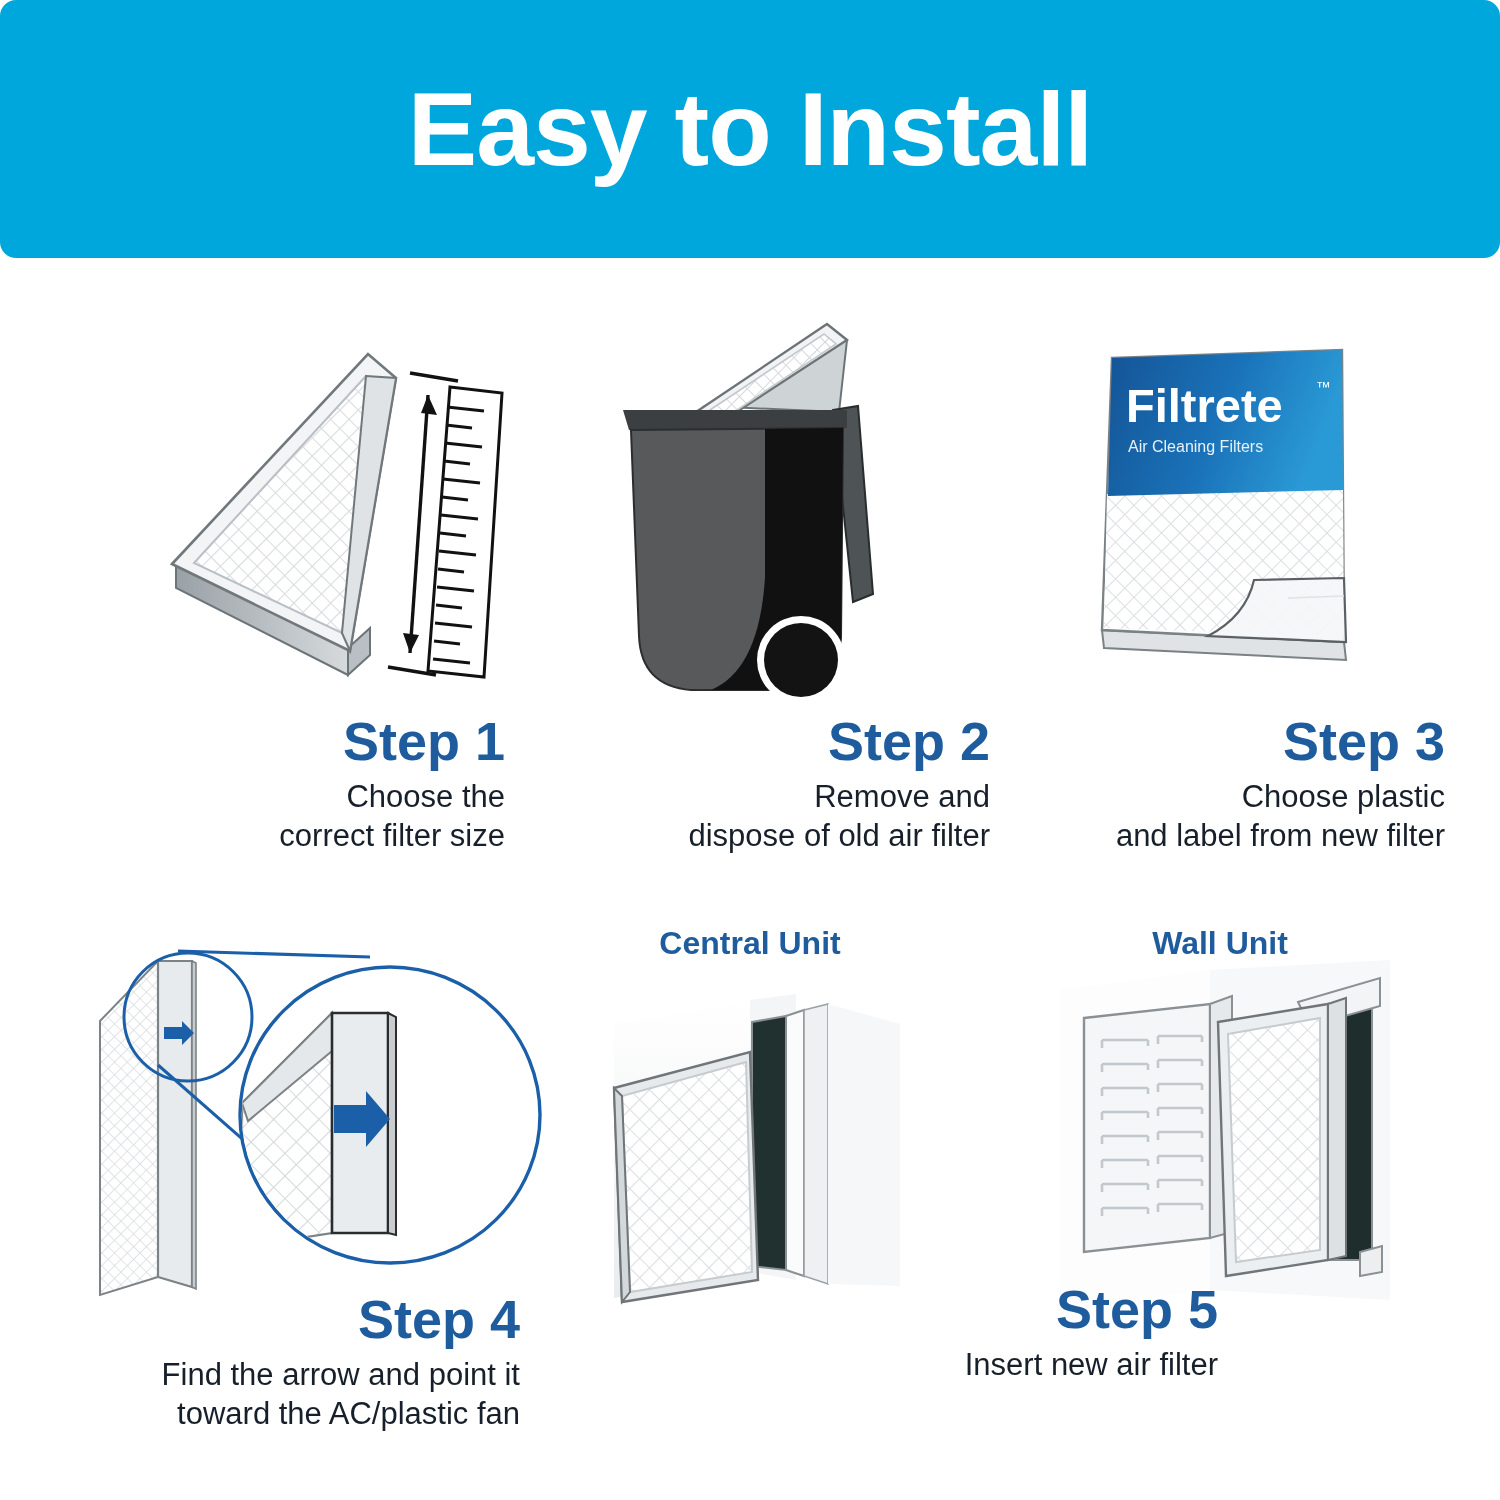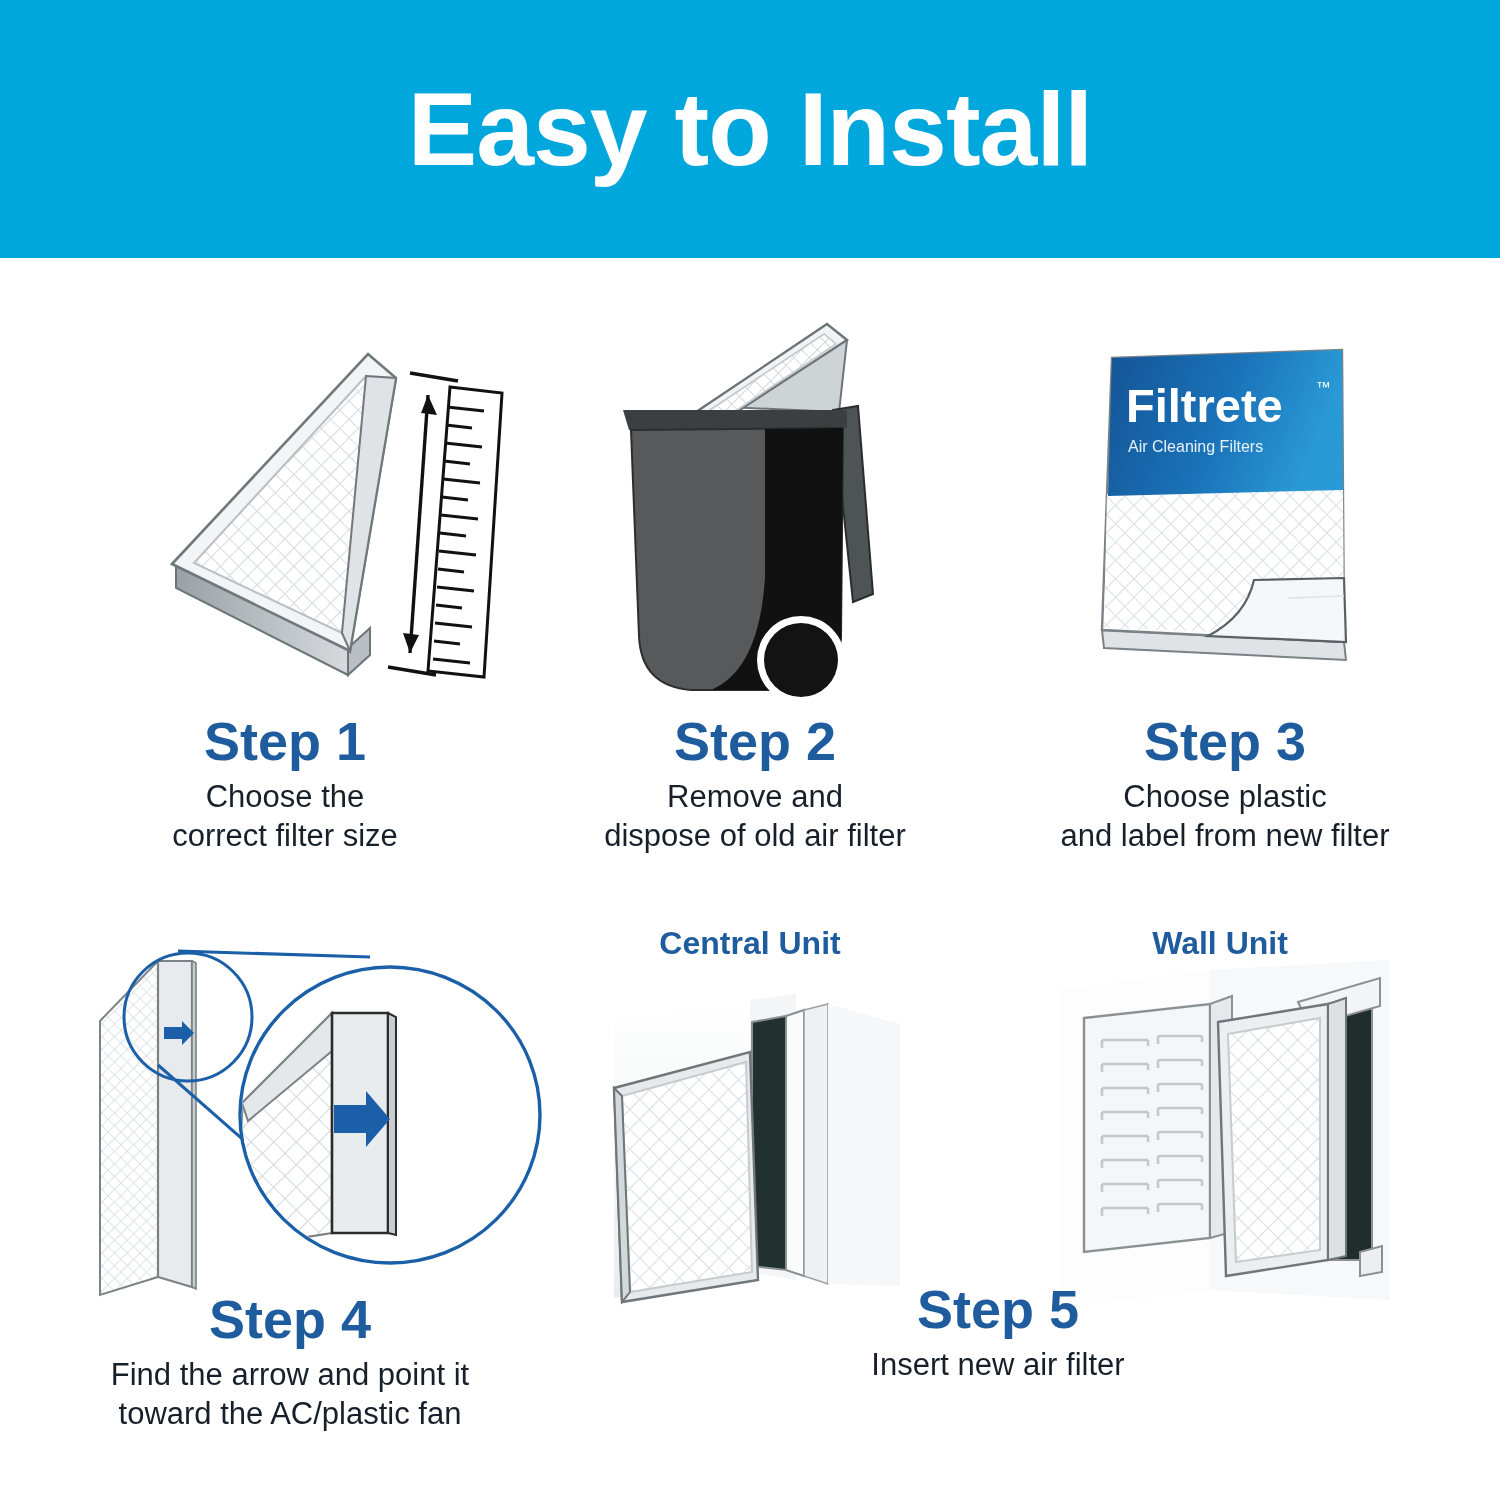--- a/index.html
+++ b/index.html
@@ -21,34 +21,35 @@
   
   #banner {
     position: absolute;
     left: 0; top: 0;
     width: 1500px;
     height: 258px;
     background: #00a7dc;
     display: flex;
     align-items: center;
     justify-content: center;
+    border-radius: 16px;
   }
   #banner-title {
     color: #ffffff;
     font-size: 104px;
     font-weight: bold;
     letter-spacing: -1px;
     line-height: 1;
     font-family: "Liberation Sans", sans-serif;
   }
 
   
   .step-caption {
     position: absolute;
-    text-align: center;
+    text-align: right;
     width: 440px;
   }
   .step-title {
     color: #1f5c9e;
     font-size: 54px;
     font-weight: bold;
     line-height: 1.08;
     font-family: "Liberation Sans", sans-serif;
     margin: 0 0 8px 0;
   }
@@ -207,21 +208,21 @@
       </g>
     </svg>
   </div>
 
   <div class="step-caption" style="left:65px; top:712px;">
     <p class="step-title">Step 1</p>
     <p class="step-desc">Choose the</p>
     <p class="step-desc">correct filter size</p>
   </div>
 
-  <div class="step-caption" style="left:535px; top:712px;">
+  <div class="step-caption" style="left:550px; top:712px;">
     <p class="step-title">Step 2</p>
     <p class="step-desc">Remove and</p>
     <p class="step-desc">dispose of old air filter</p>
   </div>
 
   <div class="step-caption" style="left:1005px; top:712px;">
     <p class="step-title">Step 3</p>
     <p class="step-desc">Choose plastic</p>
     <p class="step-desc">and label from new filter</p>
   </div>

